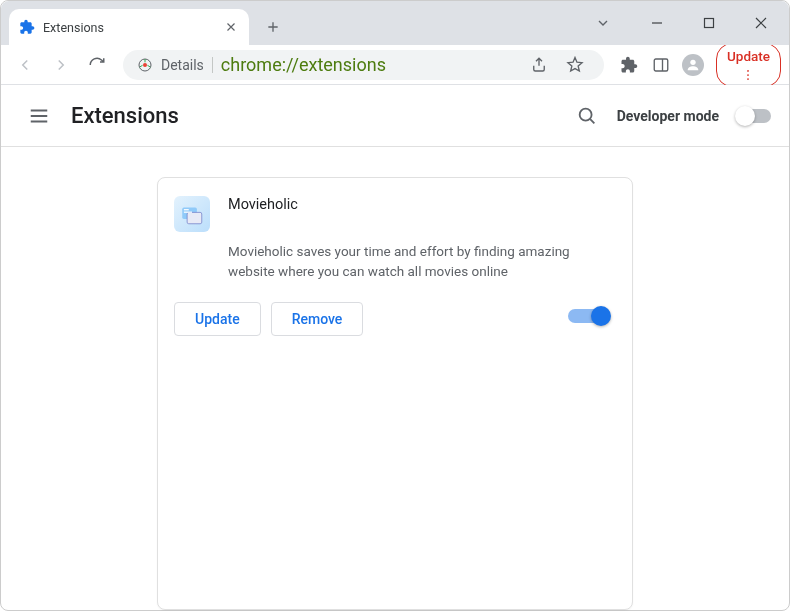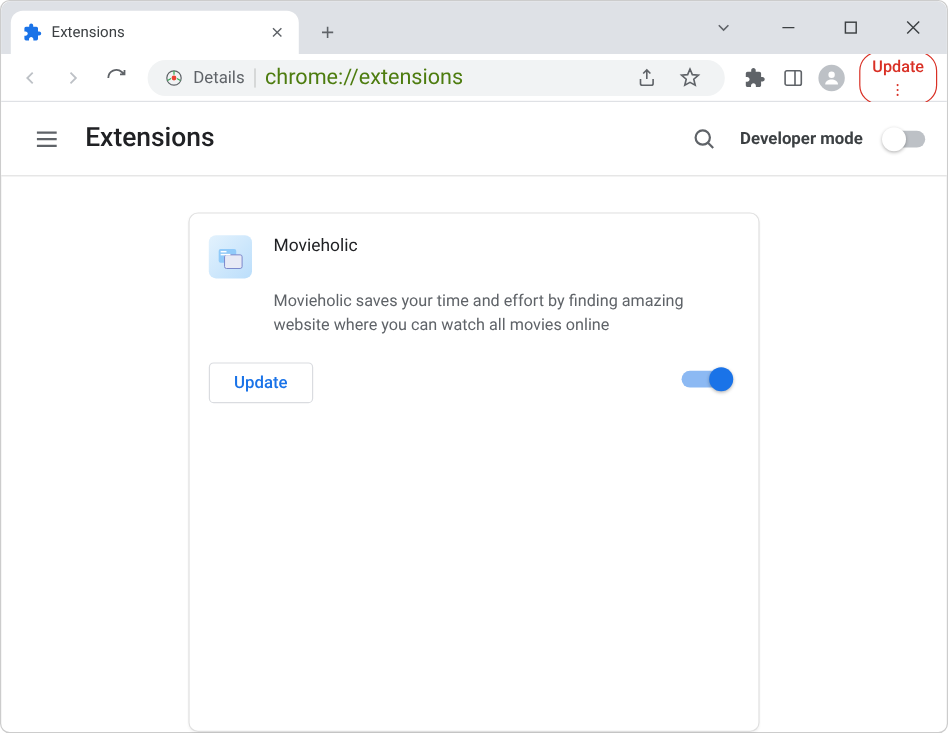--- a/index.html
+++ b/index.html
@@ -223,20 +223,21 @@
               <rect x="6" y="13" width="10" height="1.5" fill="#fff"></rect>
             </svg>
         </div>
         <div class="ext-info">
           <div class="ext-name">Movieholic</div>
           <div class="ext-desc">Movieholic saves your time and effort by finding amazing website where you can watch all movies online</div>
         </div>
       </div>
       <div class="card-bottom">
         <button class="card-btn">Update</button>
+        <button class="card-btn">Remove</button>
         <div class="card-toggle-wrap">
           <div class="card-toggle-bg">
             <div class="card-toggle"></div>
             <div class="card-toggle-knob"></div>
           </div>
         </div>
       </div>
     </div>
   </div>
 

